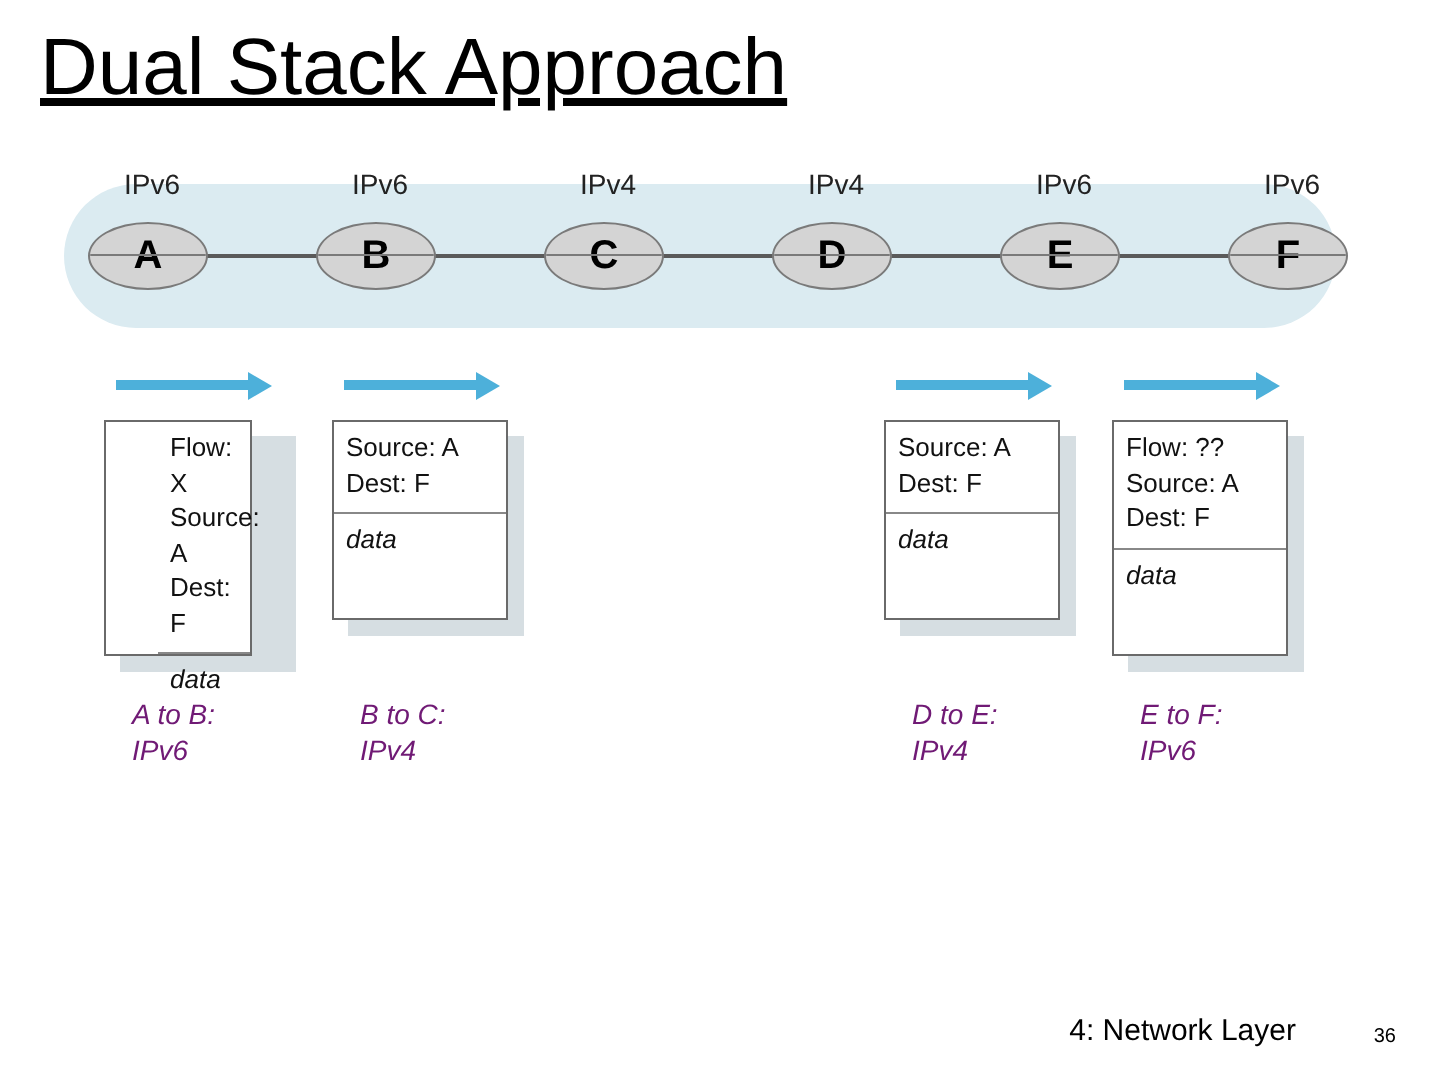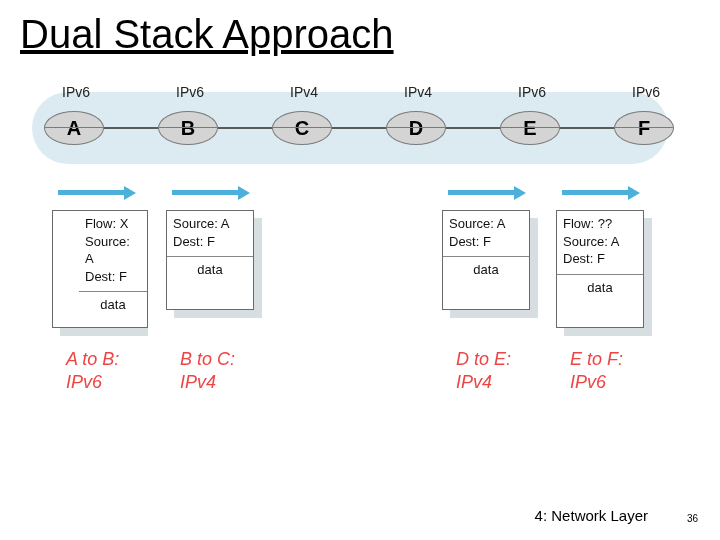--- a/index.html
+++ b/index.html
@@ -110,30 +110,30 @@
     color: #111;
     padding: 4px 6px;
   }
   .pkt .hdr { display: block; }
   .pkt .sep {
     height: 1px;
     background: #888;
     margin: 6px -6px 4px -6px;
   }
   .pkt .payload {
+    font-style: italic;
     display: block;
-    text-align: center;
   }
 
   
   .cap {
     position: absolute;
-    font-size: 18px;
+    font-size: 14px;
     font-style: italic;
-    color: #ef4444;
+    color: #701a75;
     line-height: 1.3;
   }
 
   
   .footer-chapter {
     position: absolute;
     bottom: 16px;
     right: 72px;
     font-family: "Comic Sans MS", Arial, sans-serif;
     font-size: 15px;
@@ -207,21 +207,21 @@
 <div class="arrow" style="top:186px; left:448px;">
     <div class="shaft"></div>
     <div class="head"></div>
   </div>
 <div class="arrow" style="top:186px; left:562px;">
     <div class="shaft"></div>
     <div class="head"></div>
   </div>
 
 <div class="pkt-shadow" style="top:218px; left:60px; width:88px; height:118px;"></div>
-<div class="pkt" style="top:210px; left:52px; width:96px; height:118px;padding-left:32px;">
+<div class="pkt" style="top:210px; left:52px; width:74px; height:118px;padding-left:32px;">
   <span class="hdr">Flow: X</span>
   <span class="hdr">Source: A</span>
   <span class="hdr">Dest: F</span>
   <div class="sep"></div>
   <span class="payload">data</span>
 </div>
 
 <div class="pkt-shadow" style="top:218px; left:174px; width:88px; height:100px;"></div>
 <div class="pkt" style="top:210px; left:166px; width:88px; height:100px;">
   <span class="hdr">Source: A</span>

